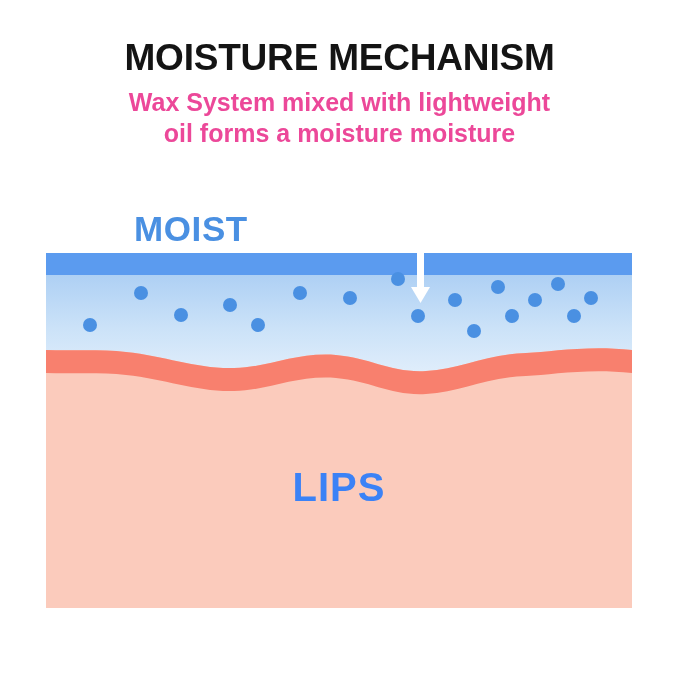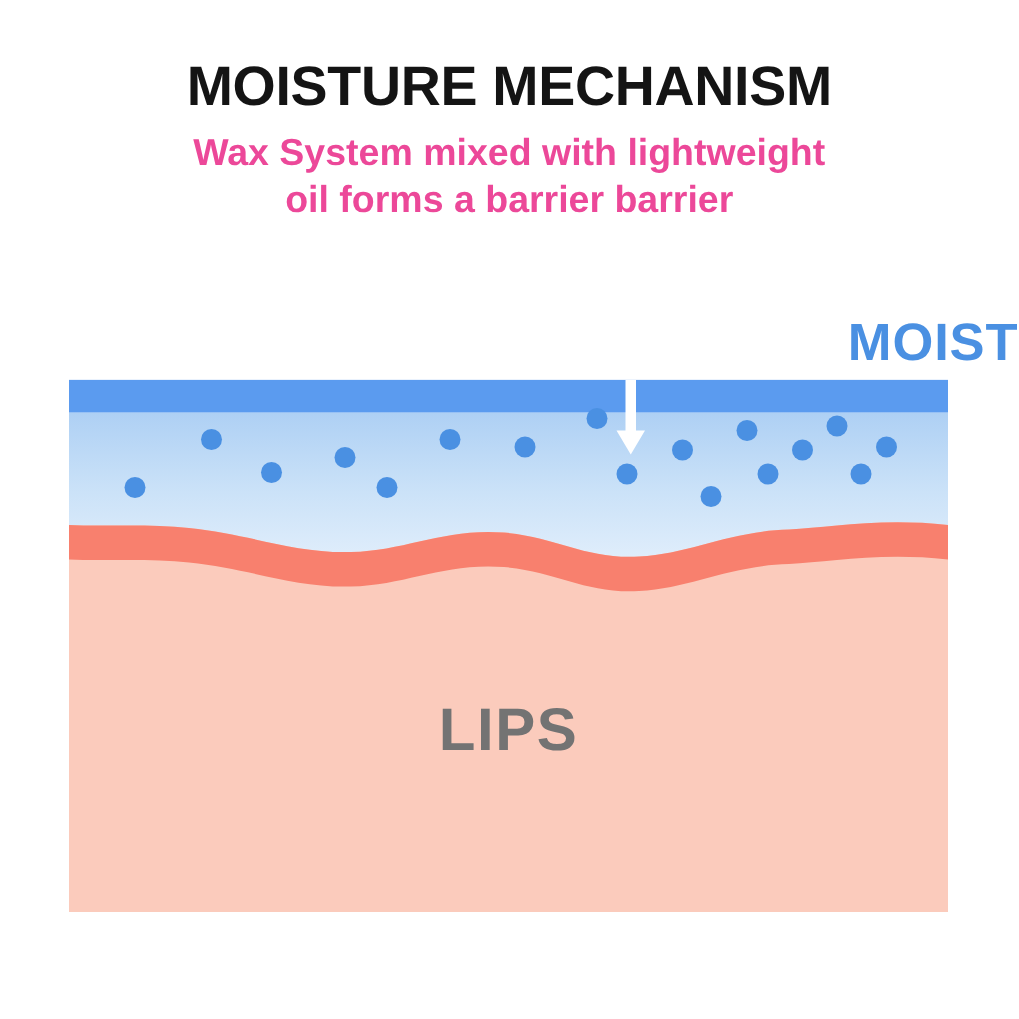--- a/index.html
+++ b/index.html
@@ -52,21 +52,21 @@
     display: block;
     white-space: nowrap;
   }
 
   
   .moist-label {
     position: absolute;
     left: 0;
     top: 209px;
     width: 679px;
-    text-align: right;
+    text-align: left;
     padding-left: 134px;
     box-sizing: border-box;
     font-size: 35px;
     font-weight: bold;
     letter-spacing: 0.6px;
     color: #4a90e2;
     line-height: 40px;
   }
 
   
@@ -84,35 +84,35 @@
 
   .lips-text {
     position: absolute;
     left: 46px;
     top: 464px;
     width: 586px;
     text-align: center;
     font-size: 40px;
     font-weight: bold;
     letter-spacing: 1px;
-    color: #737373;
+    color: #3b82f6;
     line-height: 46px;
     pointer-events: none;
   }
 </style>
 </head>
 <body>
 
 <div id="canvas">
 
   <div class="header">
     <div class="title">MOISTURE MECHANISM</div>
     <div class="subtitle">
       <span class="subtitle-line">Wax System mixed with lightweight</span>
-      <span class="subtitle-line">oil forms a barrier barrier</span>
+      <span class="subtitle-line">oil forms a moisture moisture</span>
     </div>
   </div>
 
   <div class="moist-label">MOIST</div>
 
   <div class="diagram">
     <svg width="586" height="355" viewBox="0 0 586 355" xmlns="http://www.w3.org/2000/svg">
       <defs>
         <linearGradient id="moistureGrad" x1="0" y1="0" x2="0" y2="1">
           <stop offset="0%" stop-color="#aed0f4"></stop>

